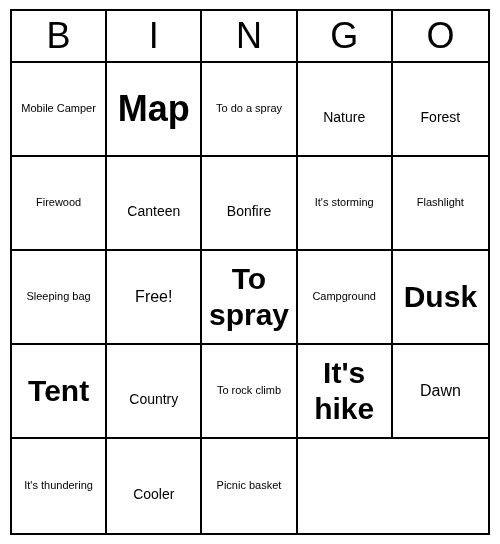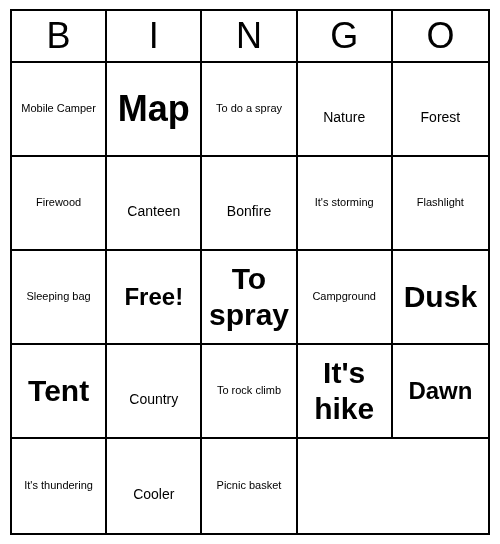--- a/index.html
+++ b/index.html
@@ -72,22 +72,22 @@
     .size-small {
       font-size: 11px;
     }
 
     .size-medium {
       font-size: 14px;
       margin-top: 16px;
     }
 
     .size-large {
-      font-size: 24px;
-      font-weight: bold;
+      font-size: 16px;
+      font-weight: normal;
     }
 
     .size-xlarge {
       font-size: 30px;
       font-weight: bold;
     }
 
     .size-xxlarge {
       font-size: 36px;
       font-weight: bold;

